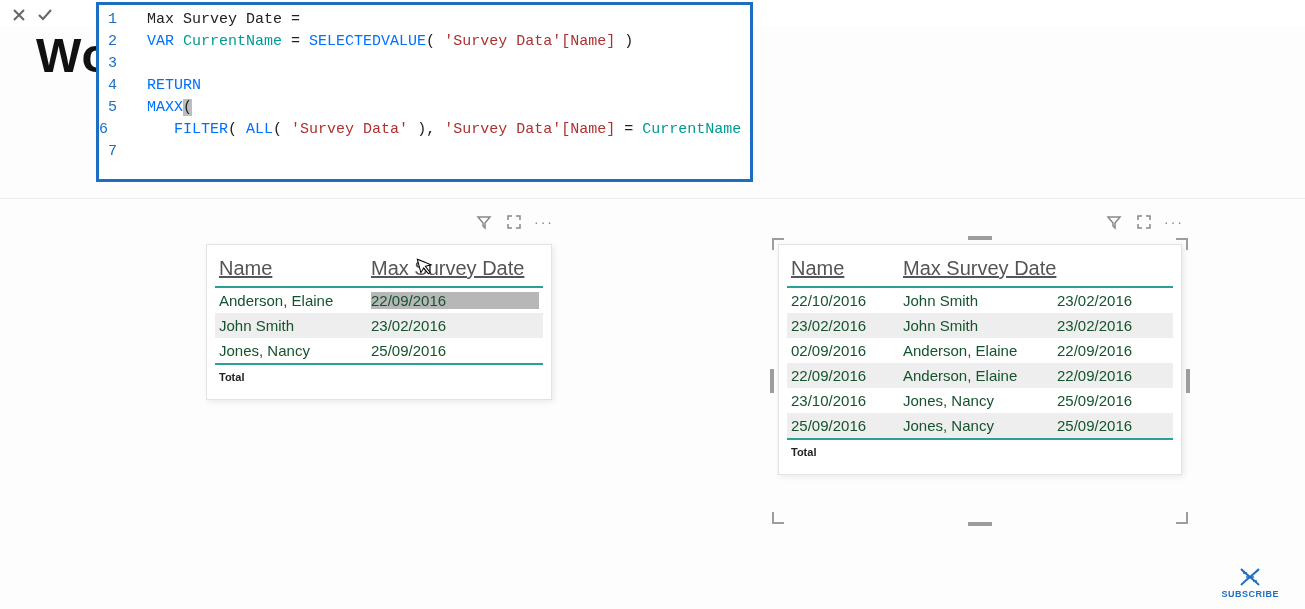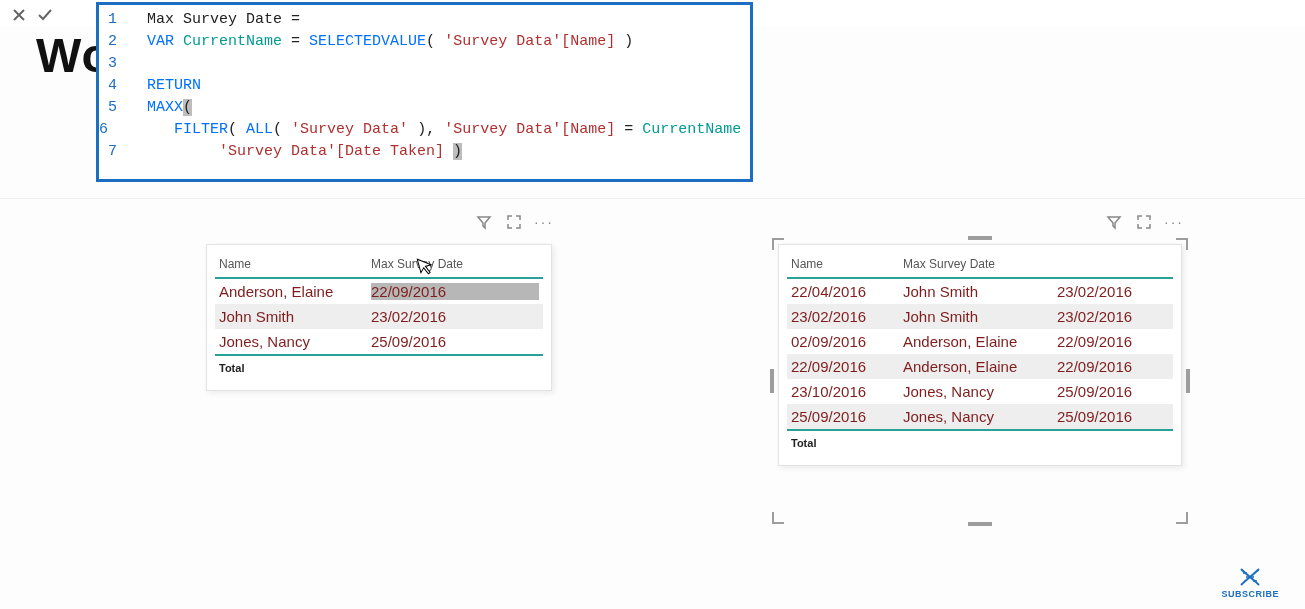--- a/index.html
+++ b/index.html
@@ -102,36 +102,37 @@
   .table {
     border: 1px solid #e3e3e3;
     box-shadow: 2px 2px 6px rgba(0,0,0,0.08);
     padding: 6px 8px 10px 8px;
   }
   .thead {
     display: grid;
     border-bottom: 2px solid #2aa198;
     padding: 6px 4px;
     color: #555;
-    font-size: 12px;
+    font-size: 20px;
+    text-decoration: underline;
   }
   .sort-asc::after {
     content: "";
     display: inline-block;
     border-left: 4px solid transparent;
     border-right: 4px solid transparent;
     border-bottom: 6px solid #555;
     margin-left: 4px;
     vertical-align: 2px;
   }
   .trow {
     display: grid;
     padding: 4px 4px;
     font-size: 15px;
-    color: #7f1d1d;
+    color: #14532d;
   }
   .trow.alt { background: #eee; }
   .trow.sel .c2 { background: #b7b7b7; }
   .tfoot {
     border-top: 2px solid #2aa198;
     padding: 6px 4px;
     font-weight: bold;
     font-size: 11px;
   }
 
@@ -226,21 +227,20 @@
     <div class="code-line">
       <span class="gutter">5</span>
       <span class="code"><span class="kw-blue">MAXX</span><span class="paren-y">(</span></span>
     </div>
     <div class="code-line">
       <span class="gutter">6</span>
       <span class="code"><span>    </span><span class="kw-blue">FILTER</span><span>( </span><span class="kw-blue">ALL</span><span>( </span><span class="str">'Survey Data'</span><span> ), </span><span class="str">'Survey Data'[Name]</span><span> = </span><span class="kw-teal">CurrentName</span><span> ),</span></span>
     </div>
     <div class="code-line">
       <span class="gutter">7</span>
-      <span class="code"><span>        </span><span class="str">'Survey Data'[Date Taken]</span><span> </span><span class="paren-y">)</span></span>
     </div>
   </div>
 
 <div class="divider"></div>
 
 <div class="vis vis1">
   <div class="vis-toolbar">
     <span class="ico">
       <svg width="16" height="16" viewBox="0 0 16 16">
           <path d="M2 3 H14 L9 9 V14 L7 12 V9 Z" fill="none" stroke="#888" stroke-width="1.5"></path>
@@ -287,21 +287,21 @@
         </svg>
     </span>
     <span class="ico" style="letter-spacing:2px;color:#888;">···</span>
   </div>
   <div class="table" id="table2">
       <div class="thead">
         <div>Name</div>
         <div>Max Survey Date</div>
       </div>
       <div class="trow">
-        <div class="c1">22/04/2016</div>
+        <div class="c1">22/10/2016</div>
         <div class="c2">John Smith</div>
         <div class="c3">23/02/2016</div>
       </div>
       <div class="trow alt">
         <div class="c1">23/02/2016</div>
         <div class="c2">John Smith</div>
         <div class="c3">23/02/2016</div>
       </div>
       <div class="trow">
         <div class="c1">02/09/2016</div>

